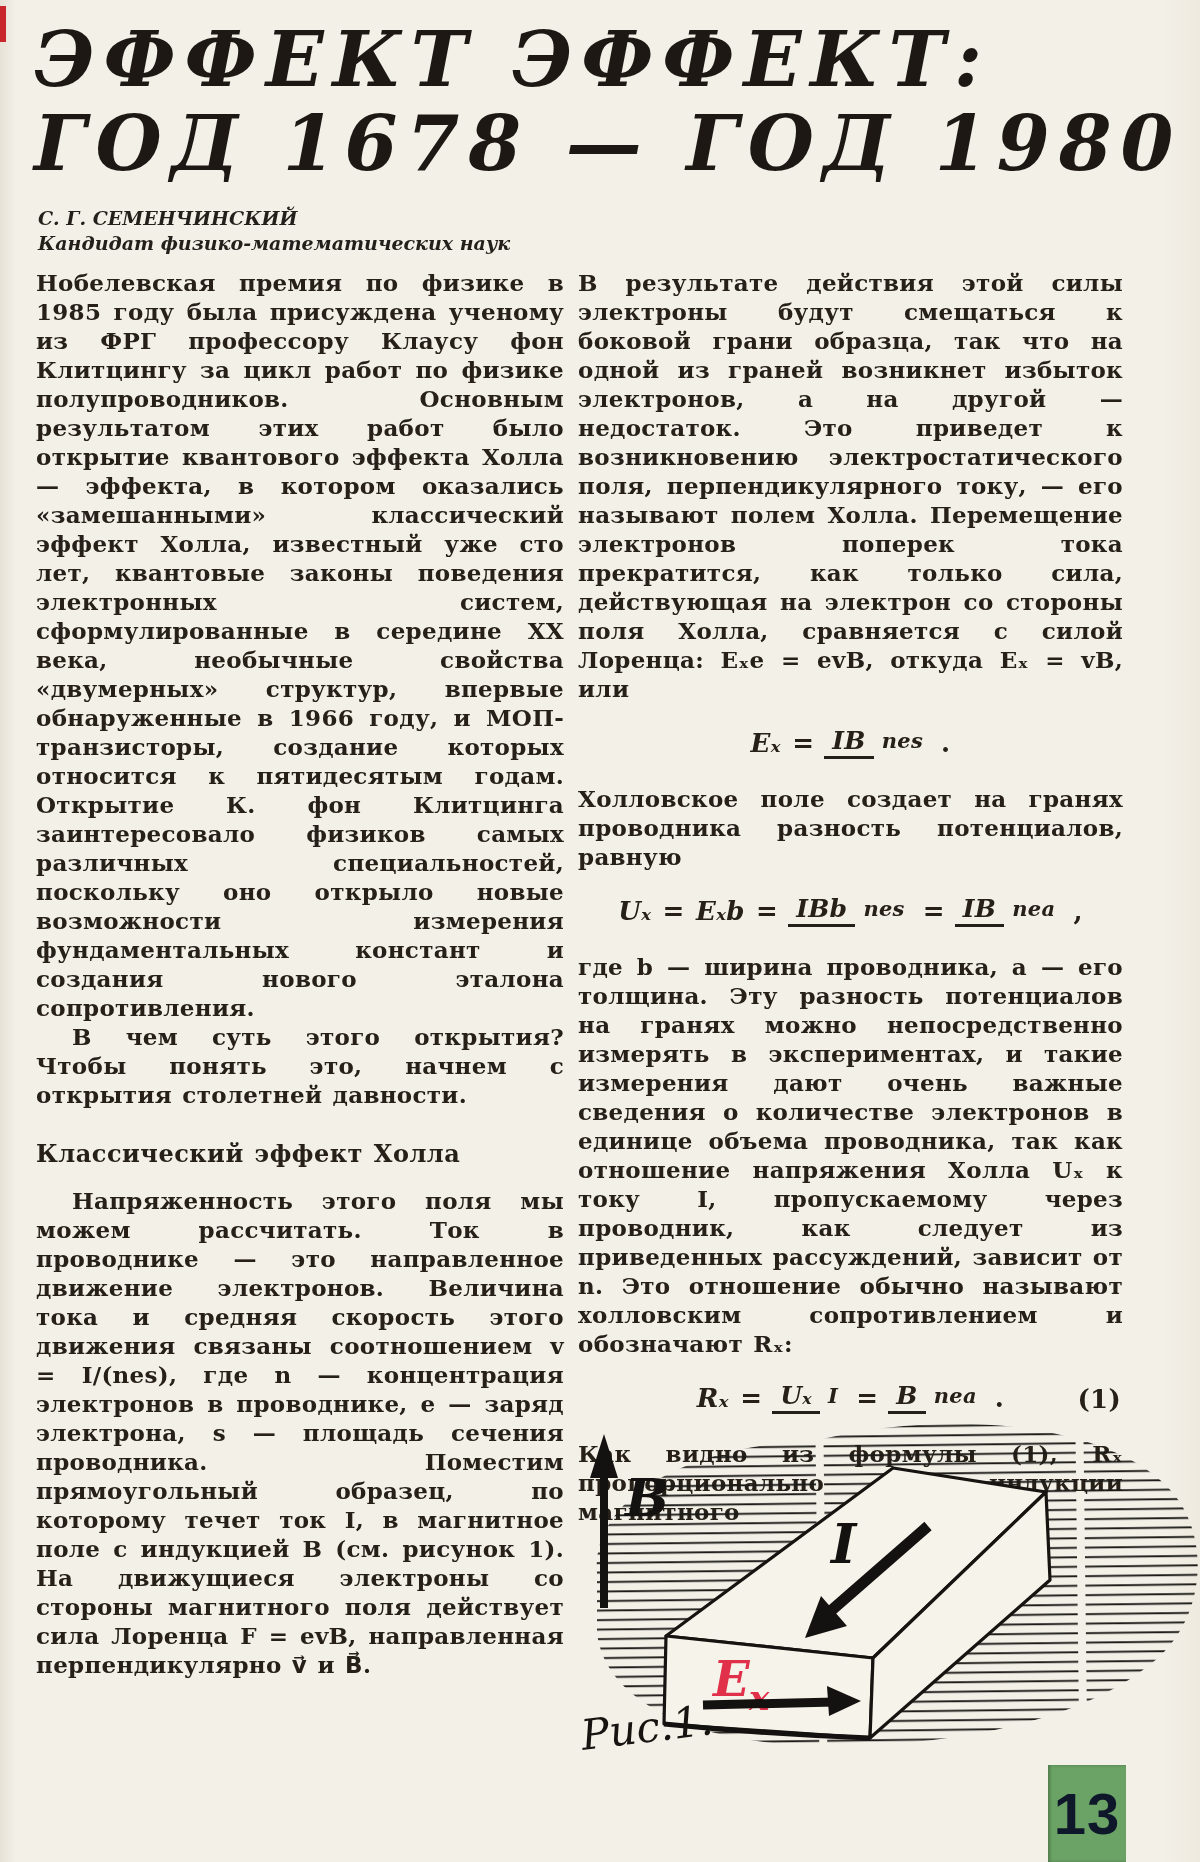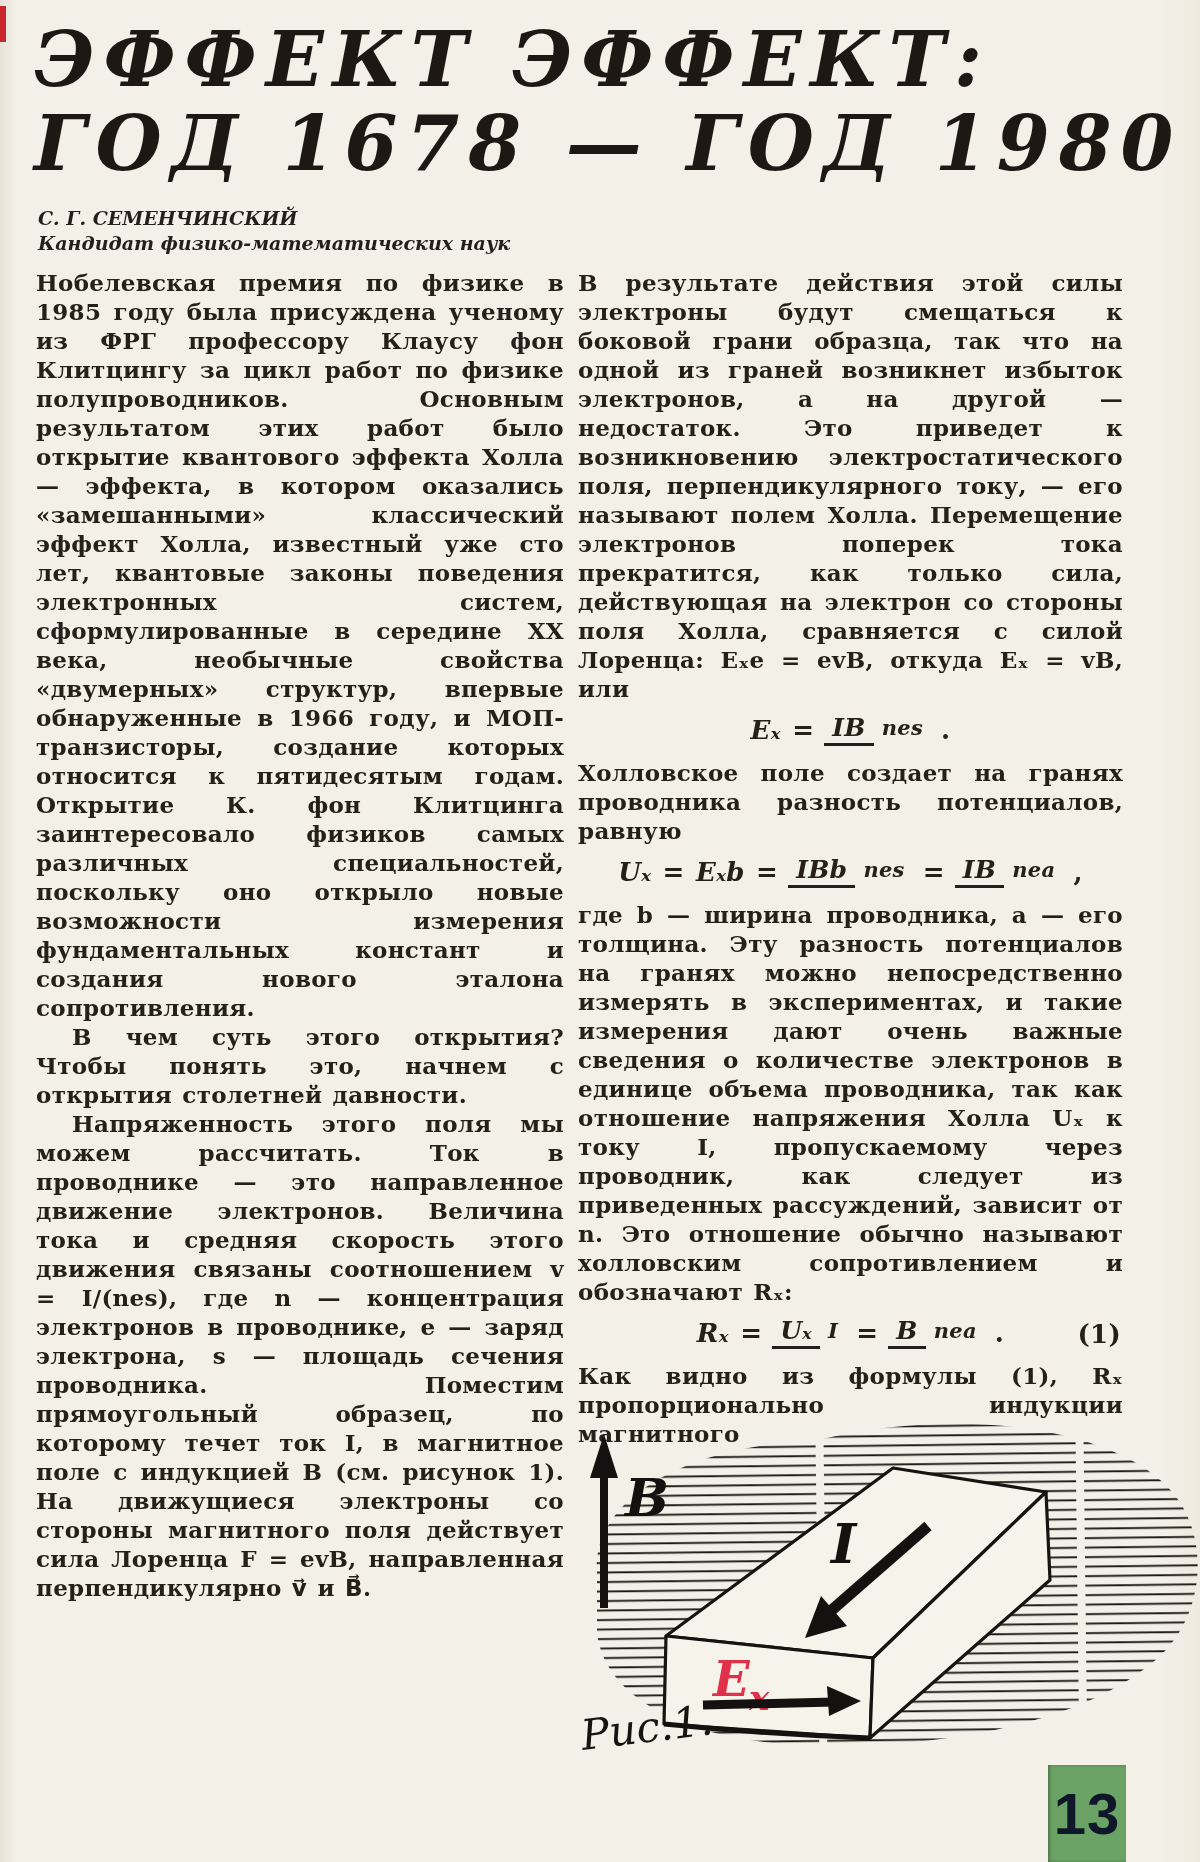--- a/index.html
+++ b/index.html
@@ -29,21 +29,21 @@
   .col-left{left:36px;width:528px;}
   .col-right{left:578px;width:545px;}
   .col p{margin:0;}
   .col p.indent{text-indent:36px;}
   .col-heading{
     margin:30px 0 18px 0;font-size:24px;font-weight:bold;font-style:normal;
     text-align:left;letter-spacing:0.5px;
   }
   .formula{
     display:flex;justify-content:center;align-items:center;
-    gap:10px;margin:12px 0;font-size:26px;font-weight:bold;
+    gap:10px;margin:25px 0;font-size:26px;font-weight:bold;
     position:relative;text-align:center;
   }
   .formula i{font-family:"DejaVu Serif",serif;}
   .frac{display:inline-flex;vertical-align:middle;}
   .frac .num{padding:0 8px 2px 8px;border-bottom:3px solid #241f1a;font-size:25px;line-height:26px;}
   .frac .den{padding:2px 8px 0 8px;font-size:21px;line-height:22px;}
   .f-tag{position:absolute;right:2px;top:50%;transform:translateY(-50%);font-size:26px;}
   .figure{position:absolute;left:563px;top:1398px;width:637px;height:400px;}
   .badge{
     position:absolute;left:1048px;top:1765px;width:78px;height:97px;
@@ -66,20 +66,21 @@
   </div>
 
   <div class="author">
     <div>С. Г. СЕМЕНЧИНСКИЙ</div>
     <div>Кандидат физико-математических наук</div>
   </div>
 
   <div class="col col-left">
     <p>Нобелевская премия по физике в 1985 году была присуждена ученому из ФРГ профессору Клаусу фон Клитцингу за цикл работ по физике полупроводников. Основным результатом этих работ было открытие квантового эффекта Холла — эффекта, в котором оказались «замешанными» классический эффект Холла, известный уже сто лет, квантовые законы поведения электронных систем, сформулированные в середине XX века, необычные свойства «двумерных» структур, впервые обнаруженные в 1966 году, и МОП-транзисторы, создание которых относится к пятидесятым годам. Открытие К. фон Клитцинга заинтересовало физиков самых различных специальностей, поскольку оно открыло новые возможности измерения фундаментальных констант и создания нового эталона сопротивления.</p>
     <p class="indent">В чем суть этого открытия? Чтобы понять это, начнем с открытия столетней давности.</p>
+    <h3 class="col-heading">Классический эффект Холла</h3>
     <p class="indent">Напряженность этого поля мы можем рассчитать. Ток в проводнике — это направленное движение электронов. Величина тока и средняя скорость этого движения связаны соотношением v = I/(nes), где n — концентрация электронов в проводнике, e — заряд электрона, s — площадь сечения проводника. Поместим прямоугольный образец, по которому течет ток I, в магнитное поле с индукцией B (см. рисунок 1). На движущиеся электроны со стороны магнитного поля действует сила Лоренца F = evB, направленная перпендикулярно v⃗ и B⃗.</p>
   </div>
 
   <div class="col col-right">
     <p>В результате действия этой силы электроны будут смещаться к боковой грани образца, так что на одной из граней возникнет избыток электронов, а на другой — недостаток. Это приведет к возникновению электростатического поля, перпендикулярного току, — его называют полем Холла. Перемещение электронов поперек тока прекратится, как только сила, действующая на электрон со стороны поля Холла, сравняется с силой Лоренца: Eₓe = evB, откуда Eₓ = vB, или</p>
 
     <div class="formula">
       <i>Eₓ =</i>
       <span class="frac">
         <span class="num"><i>IB</i></span>

